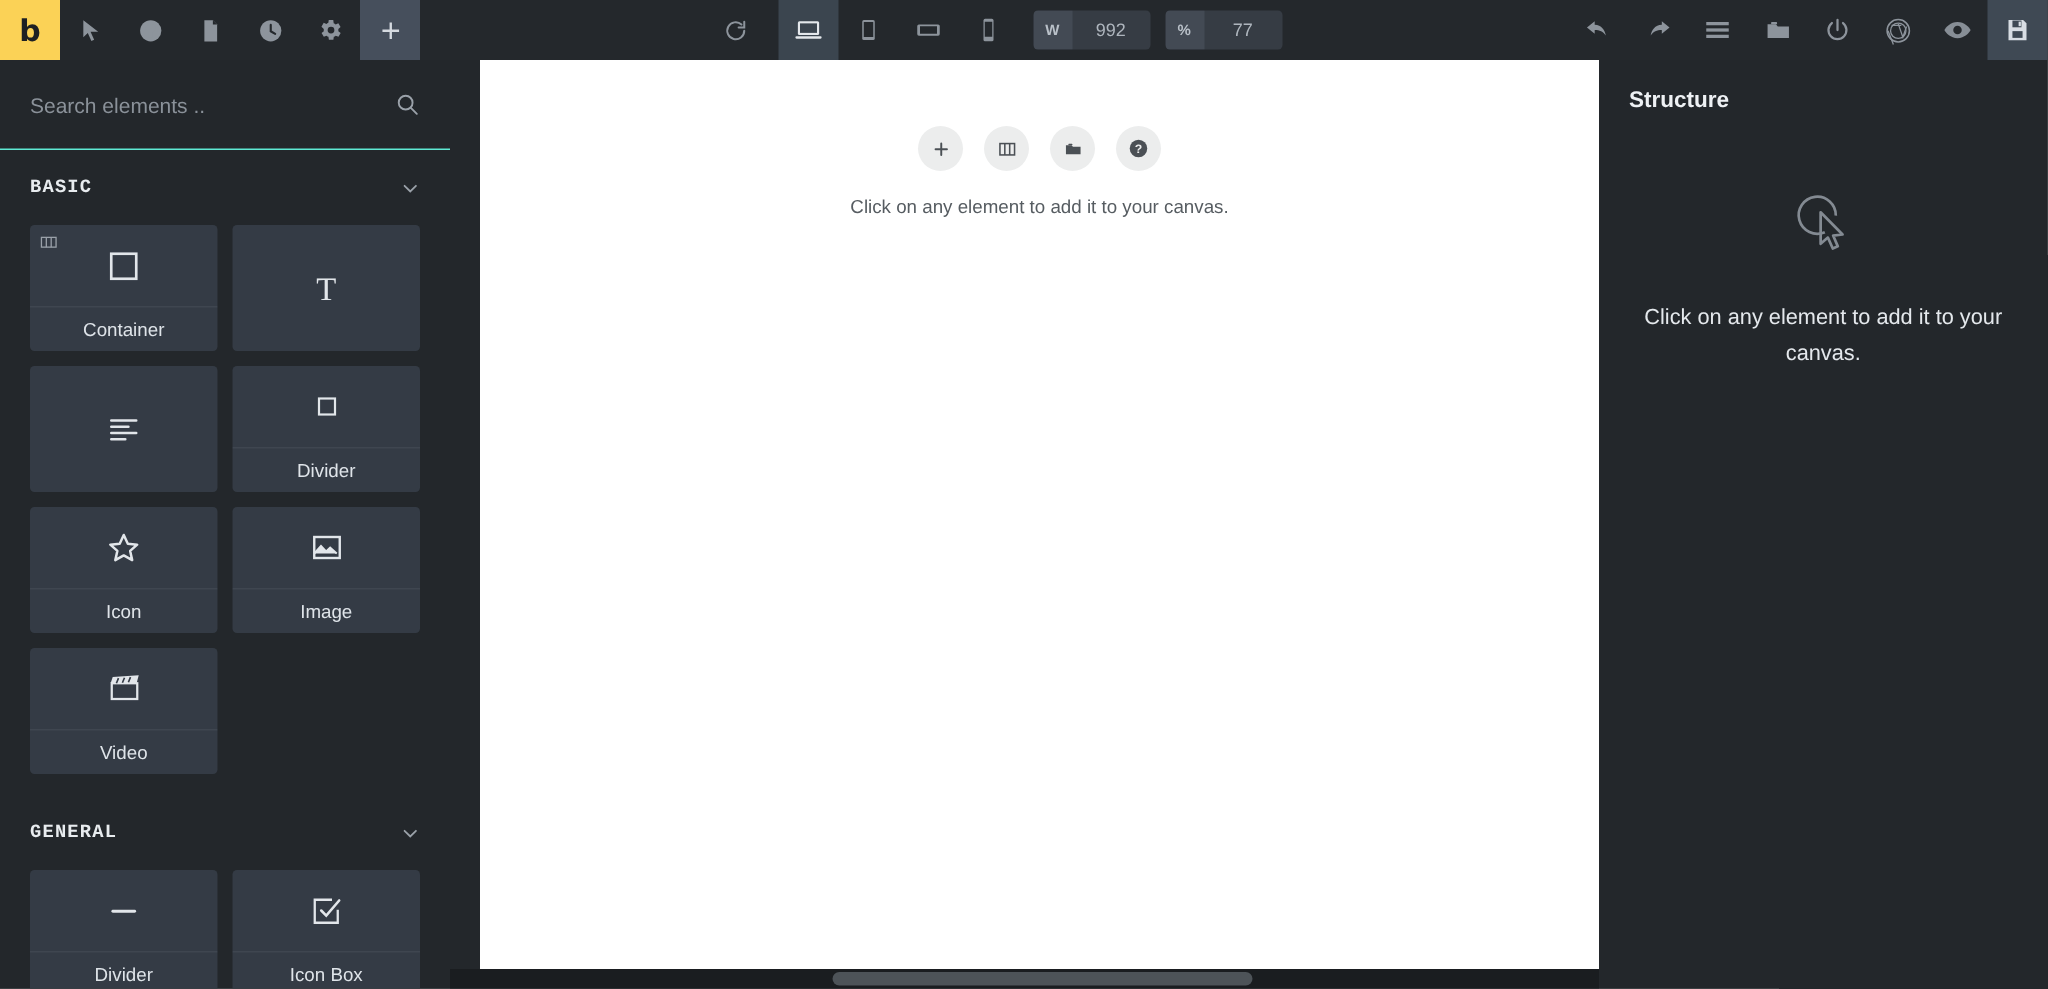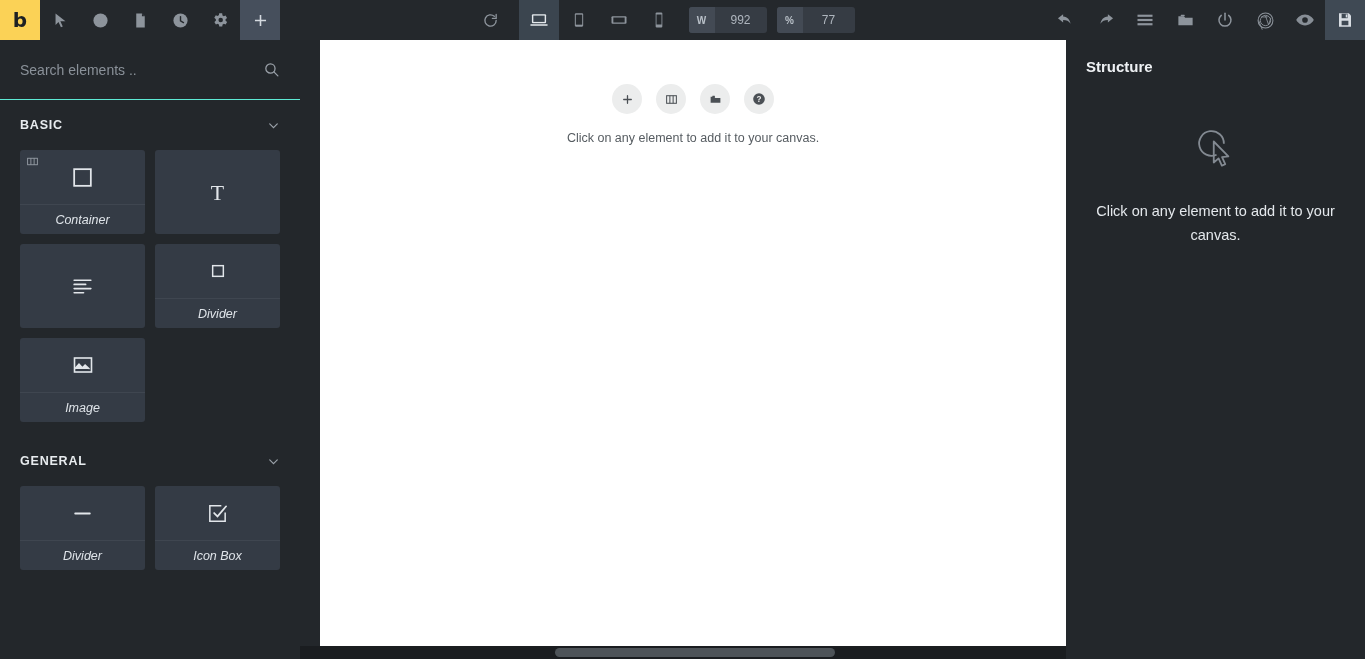--- a/index.html
+++ b/index.html
@@ -94,20 +94,21 @@
   .search-icon { color: #9aa1a9; display: flex; }
 
   .section-head {
     height: 50px;
     display: flex; align-items: center; justify-content: space-between;
     padding: 0 20px;
     color: #e8ecef;
     font-size: 12.5px; font-weight: bold;
     letter-spacing: .8px;
     cursor: pointer;
+    font-family: Liberation Mono, monospace;
   }
   .section-head .chev { color: #9aa1a9; display: flex; }
 
   .grid {
     display: grid;
     grid-template-columns: 125px 125px;
     gap: 10px;
     padding: 0 20px 14px 20px;
   }
   .card {
@@ -123,21 +124,20 @@
     flex: 1 1 auto;
     display: flex; align-items: center; justify-content: center;
     color: #e2e6ea;
   }
   .card-label {
     height: 30px;
     border-top: 1px solid #3f4650;
     display: flex; align-items: center; justify-content: center;
     color: #dfe4e9;
     font-size: 12.5px;
-    font-style: italic;
   }
   .card-badge {
     position: absolute; top: 5px; left: 6px;
     color: #9aa1a9;
     display: flex;
   }
 
   
   .canvas-wrap {
     position: absolute; top: 40px; left: 300px;
@@ -409,31 +409,49 @@
 
     <div class="card">
       <span class="card-icon">
         <svg width="16" height="16" viewBox="0 0 24 24" fill="none" stroke="currentColor" stroke-width="2.2">
             <rect x="4" y="4" width="16" height="16"></rect>
           </svg>
       </span>
       <span class="card-label">Divider</span>
     </div>
 
+    <div class="card">
+      <span class="card-icon">
+        <svg width="25" height="25" viewBox="0 0 24 24" fill="none" stroke="currentColor" stroke-width="1.6" stroke-linejoin="round">
+            <path d="M12 3.5l2.6 5.6 6 .6-4.5 4 1.3 5.9L12 16.6 6.6 19.6l1.3-5.9-4.5-4 6-.6z"></path>
+          </svg>
+      </span>
+      <span class="card-label">Icon</span>
+    </div>
 
     <div class="card">
       <span class="card-icon">
         <svg width="24" height="24" viewBox="0 0 24 24" fill="none" stroke="currentColor" stroke-width="1.6">
             <rect x="3.5" y="5" width="17" height="14"></rect>
             <path d="M3.5 16l4.5-5 3.4 3.6 2.7-2.6 4.4 4" fill="currentColor" stroke-width="1.3"></path>
           </svg>
       </span>
       <span class="card-label">Image</span>
     </div>
 
+    <div class="card">
+      <span class="card-icon">
+        <svg width="24" height="24" viewBox="0 0 24 24" fill="none" stroke="currentColor" stroke-width="1.5">
+            <rect x="3.5" y="8.5" width="17" height="10.5"></rect>
+            <path d="M3.5 8.5l1.2-3.5 15.8-1-1.2 4.5" fill="currentColor"></path>
+            <path d="M8 5.1L6.6 8.5M12 4.8L10.6 8.2M16 4.4l-1.4 3.4" stroke="#343b45" stroke-width="1.1"></path>
+          </svg>
+      </span>
+      <span class="card-label">Video</span>
+    </div>
   </div>
 
   <div class="section-head">
     <span>GENERAL</span>
     <span class="chev">
       <svg width="13" height="13" viewBox="0 0 24 24" fill="none" stroke="currentColor" stroke-width="2.2" stroke-linecap="round">
           <path d="M5 9l7 7 7-7"></path>
         </svg>
     </span>
   </div>

